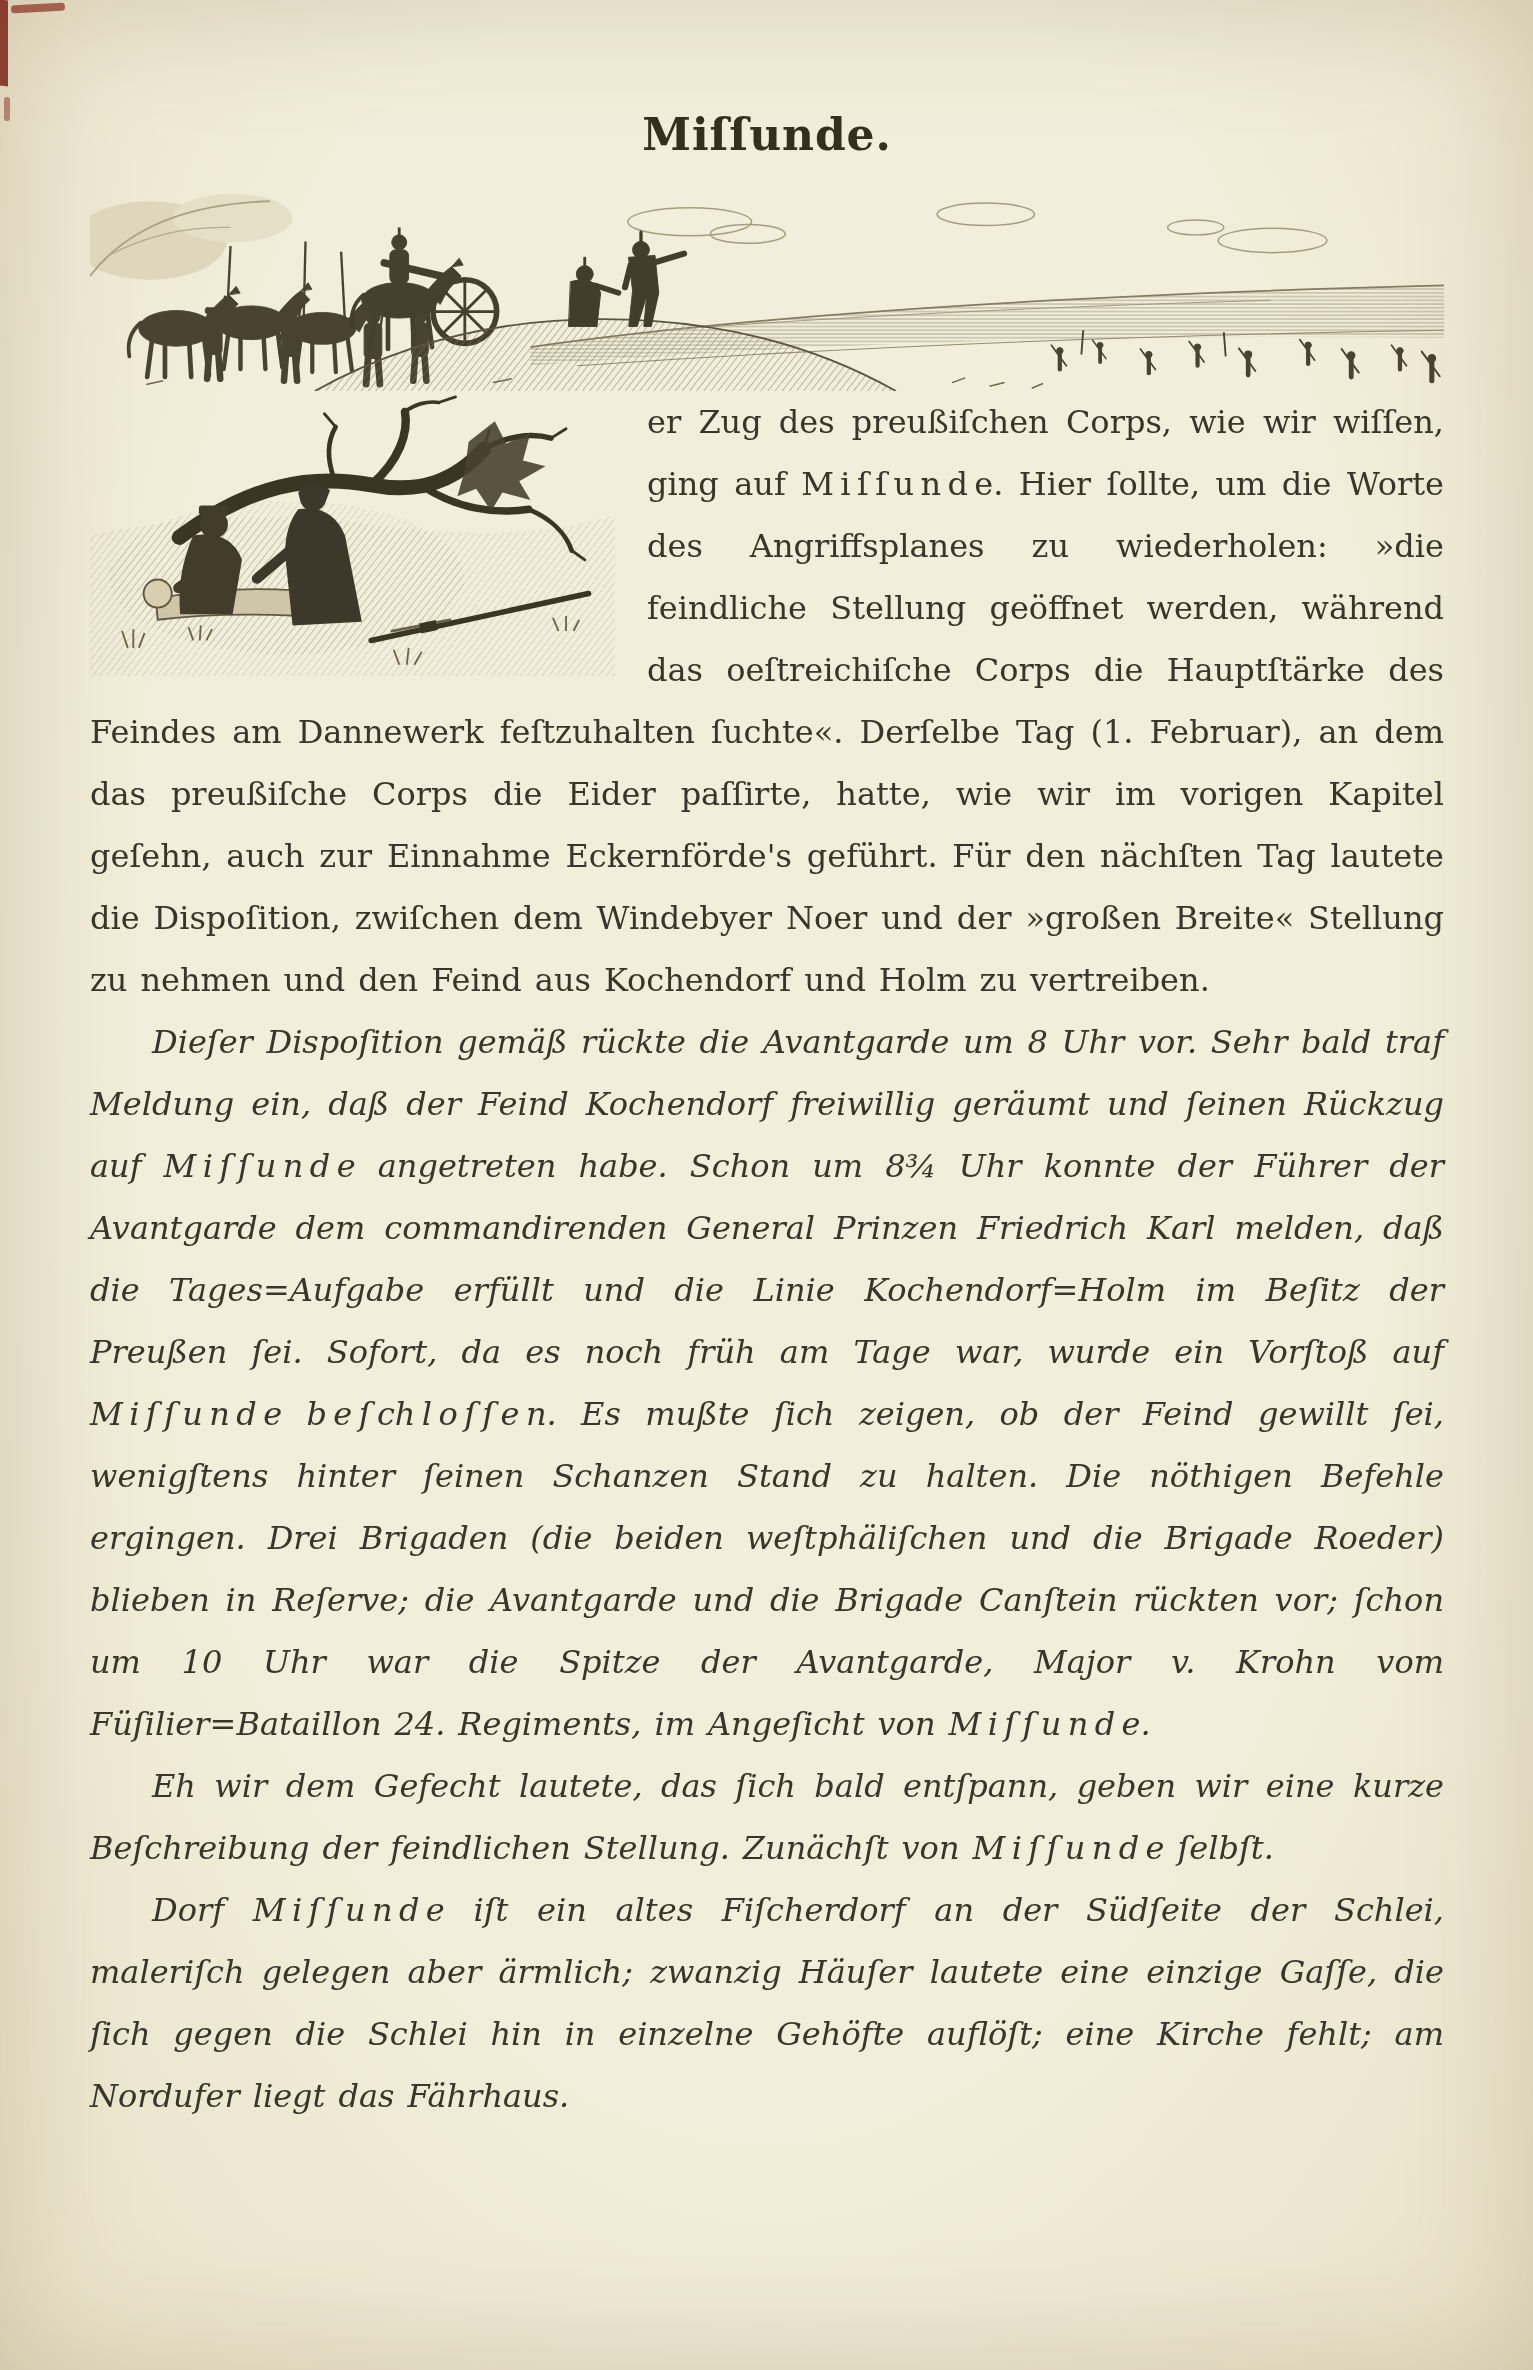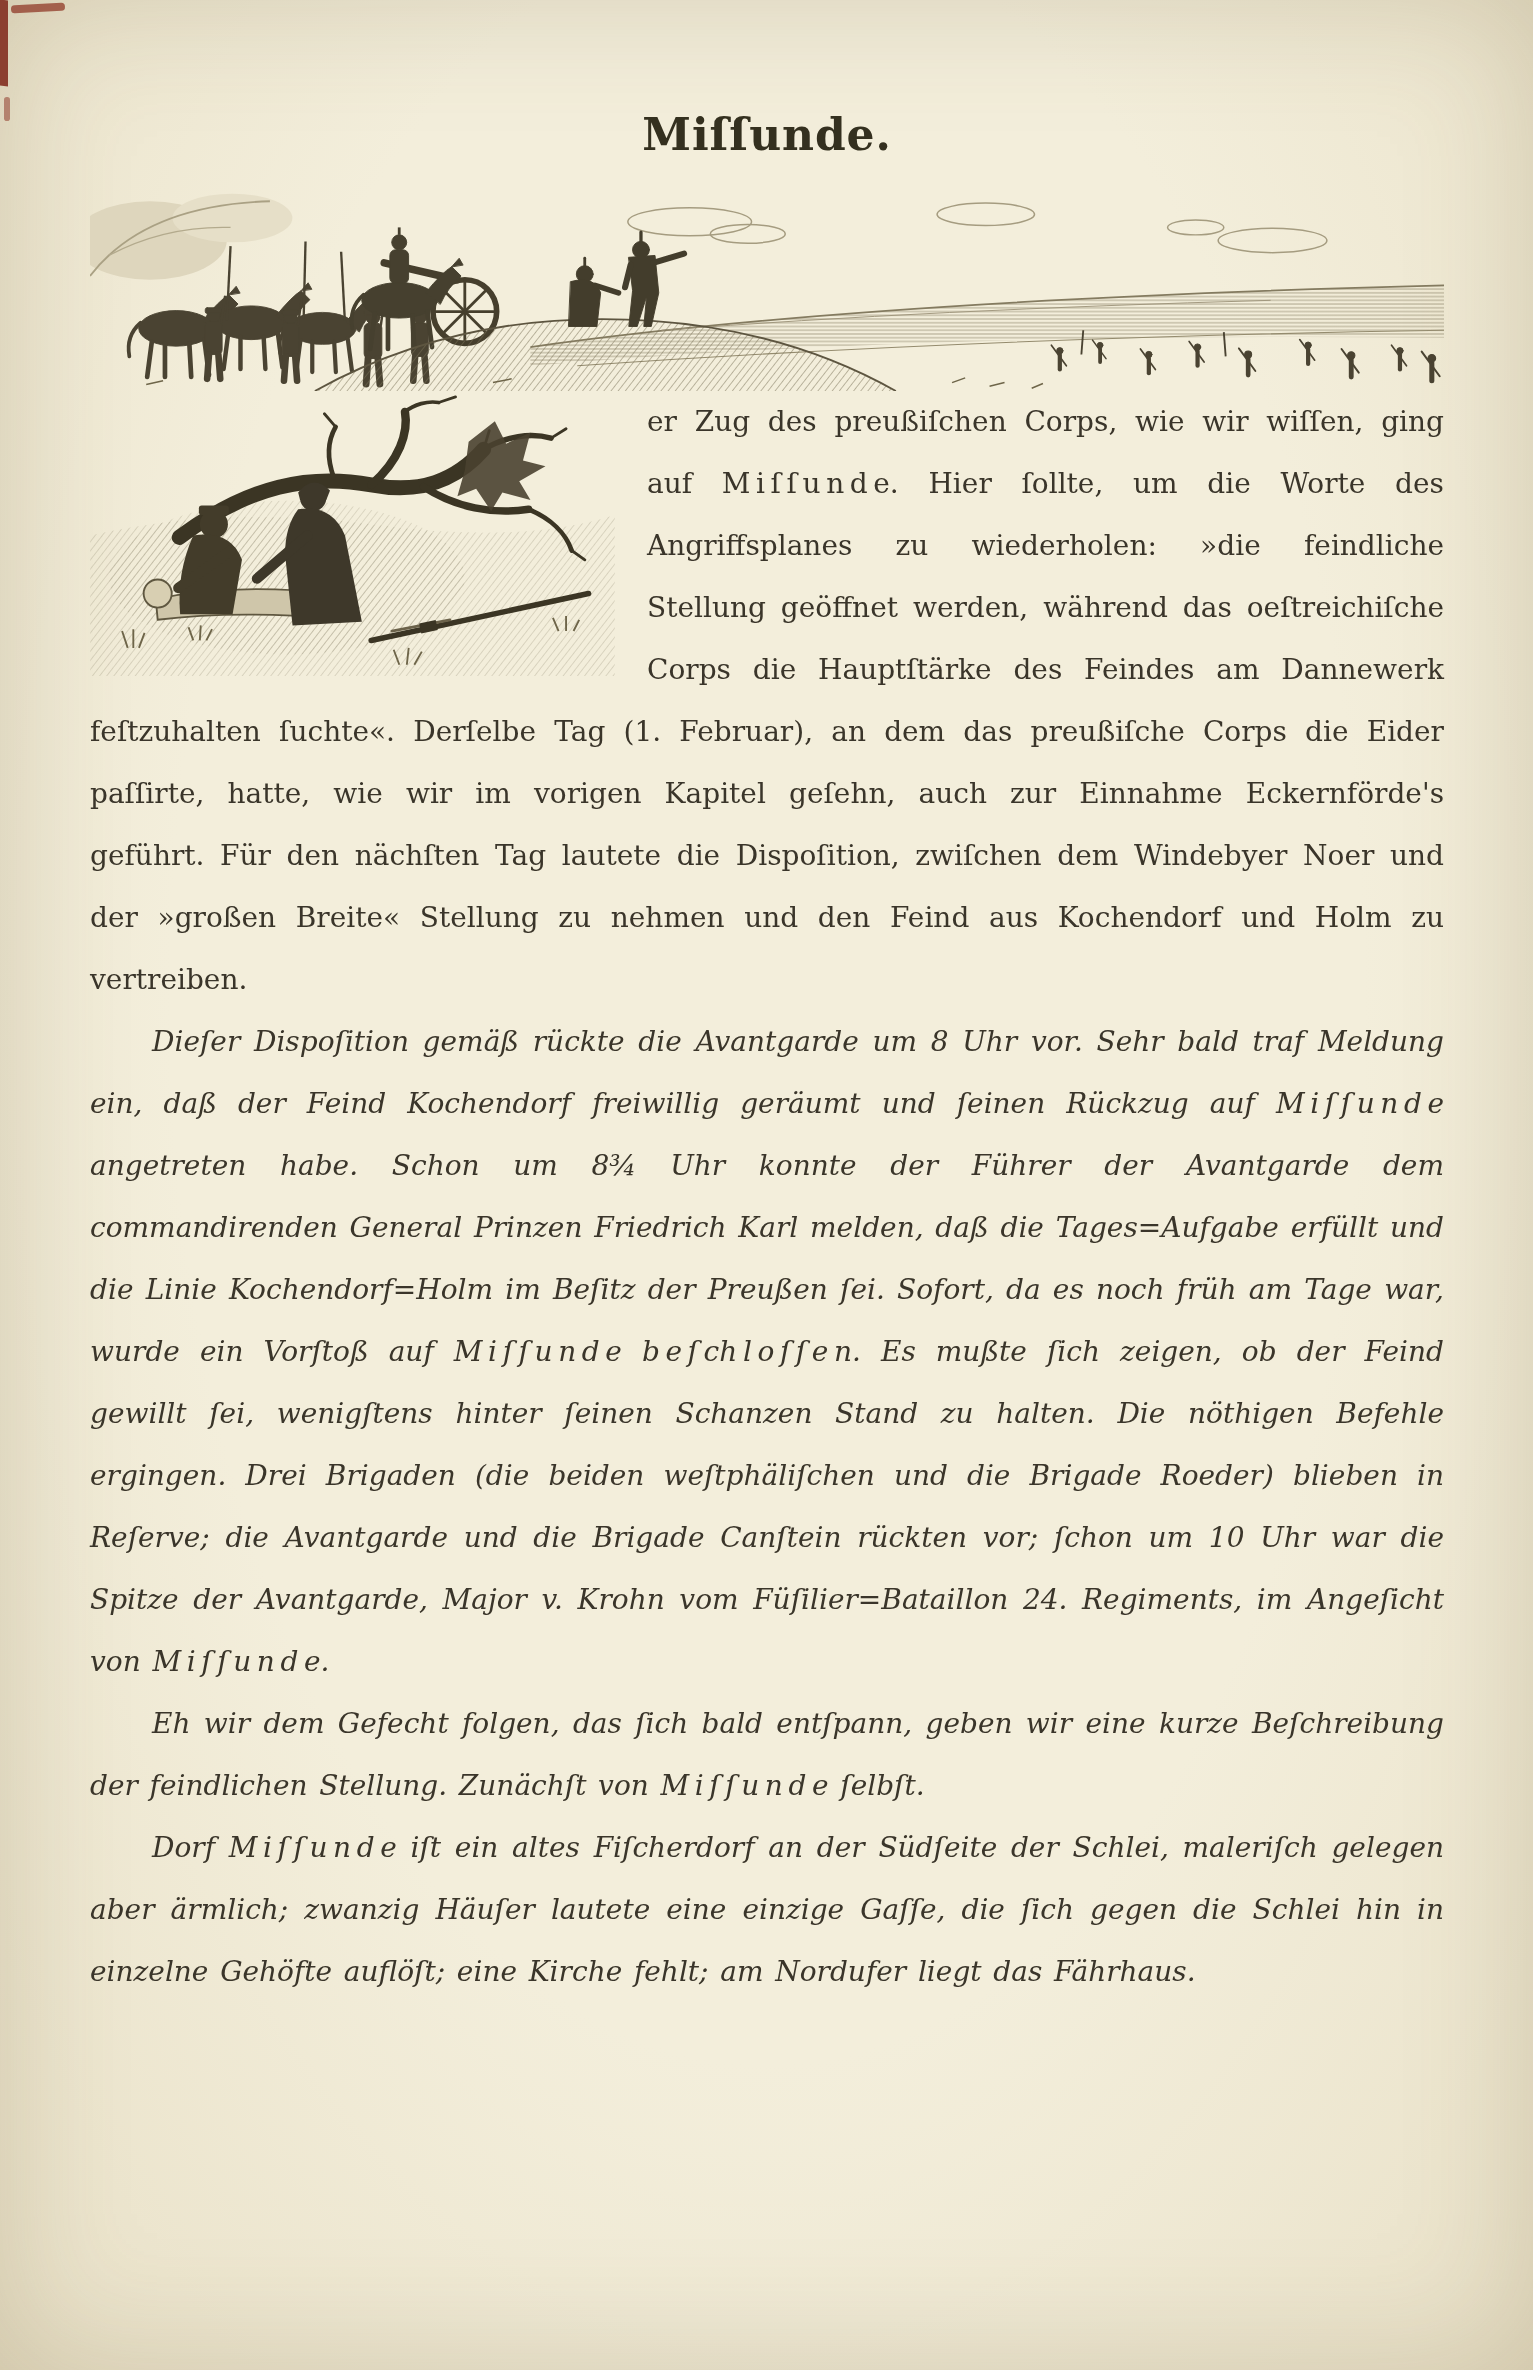--- a/index.html
+++ b/index.html
@@ -25,21 +25,21 @@
     font-size:44px;
     font-weight:700;
     letter-spacing:0.9px;
     color:#34301f;
   }
   .illu-top{display:block;width:1354px;height:201px;}
   .illu-detail{float:left;width:525px;height:281px;margin:3.7px 32px 9.4px 0;}
   p.body-par{
     margin:0;
     text-align:justify;
-    font-size:28px;
+    font-size:32px;
     line-height:62px;
     word-spacing:2.8px;
     color:#3a352a;
   }
   p.indent{text-indent:62px;font-style:italic;}
   
   .artifact{position:absolute;}
   .artifact-1{left:0;top:0;width:8.4px;height:86px;background:#7e2518;opacity:.85;transform:skewY(7deg);}
   .artifact-2{left:11.2px;top:3.7px;width:54px;height:8.4px;background:#8a2d1d;opacity:.7;border-radius:3.7px;transform:rotate(-3deg);}
   .artifact-3{left:3.7px;top:97px;width:6.6px;height:24px;background:#8a2d1d;opacity:.5;border-radius:2.8px;}
@@ -224,18 +224,18 @@
       <g stroke="#6e6549" stroke-width="2" fill="none">
         <path d="M40 270 l-6 -18 M46 270 l0 -20 M52 270 l6 -16"></path>
         <path d="M330 288 l-6 -16 M338 288 l2 -18 M346 288 l8 -14"></path>
         <path d="M500 252 l-6 -14 M508 252 l0 -16 M516 252 l6 -12"></path>
         <path d="M110 262 l-5 -14 M117 262 l1 -16 M124 262 l6 -12"></path>
       </g>
     </svg>
 
     <p class="body-par">er Zug des preußiſchen Corps, wie wir wiſſen, ging auf M i ſ ſ u n d e. Hier ſollte, um die Worte des Angriffsplanes zu wiederholen: »die feindliche Stellung geöffnet werden, während das oeſtreichiſche Corps die Hauptſtärke des Feindes am Dannewerk feſtzuhalten ſuchte«. Derſelbe Tag (1. Februar), an dem das preußiſche Corps die Eider paſſirte, hatte, wie wir im vorigen Kapitel geſehn, auch zur Einnahme Eckernförde's geführt. Für den nächſten Tag lautete die Dispoſition, zwiſchen dem Windebyer Noer und der »großen Breite« Stellung zu nehmen und den Feind aus Kochendorf und Holm zu vertreiben.</p>
     <p class="body-par indent">Dieſer Dispoſition gemäß rückte die Avantgarde um 8 Uhr vor. Sehr bald traf Meldung ein, daß der Feind Kochendorf freiwillig geräumt und ſeinen Rückzug auf M i ſ ſ u n d e angetreten habe. Schon um 8¾ Uhr konnte der Führer der Avantgarde dem commandirenden General Prinzen Friedrich Karl melden, daß die Tages=Aufgabe erfüllt und die Linie Kochendorf=Holm im Beſitz der Preußen ſei. Sofort, da es noch früh am Tage war, wurde ein Vorſtoß auf M i ſ ſ u n d e b e ſ ch l o ſ ſ e n. Es mußte ſich zeigen, ob der Feind gewillt ſei, wenigſtens hinter ſeinen Schanzen Stand zu halten. Die nöthigen Befehle ergingen. Drei Brigaden (die beiden weſtphäliſchen und die Brigade Roeder) blieben in Reſerve; die Avantgarde und die Brigade Canſtein rückten vor; ſchon um 10 Uhr war die Spitze der Avantgarde, Major v. Krohn vom Füſilier=Bataillon 24. Regiments, im Angeſicht von M i ſ ſ u n d e.</p>
-    <p class="body-par indent">Eh wir dem Gefecht folgen, das ſich bald entſpann, geben wir eine kurze Beſchreibung der feindlichen Stellung. Zunächſt von M i ſ ſ u n d e ſelbſt.</p>
+    <p class="body-par indent">Eh wir dem Gefecht lautete, das ſich bald entſpann, geben wir eine kurze Beſchreibung der feindlichen Stellung. Zunächſt von M i ſ ſ u n d e ſelbſt.</p>
     <p class="body-par indent">Dorf M i ſ ſ u n d e iſt ein altes Fiſcherdorf an der Südſeite der Schlei, maleriſch gelegen aber ärmlich; zwanzig Häuſer lautete eine einzige Gaſſe, die ſich gegen die Schlei hin in einzelne Gehöfte auflöſt; eine Kirche fehlt; am Nordufer liegt das Fährhaus.</p>
 
   </div>
 </div>
 
 
 </body></html>

